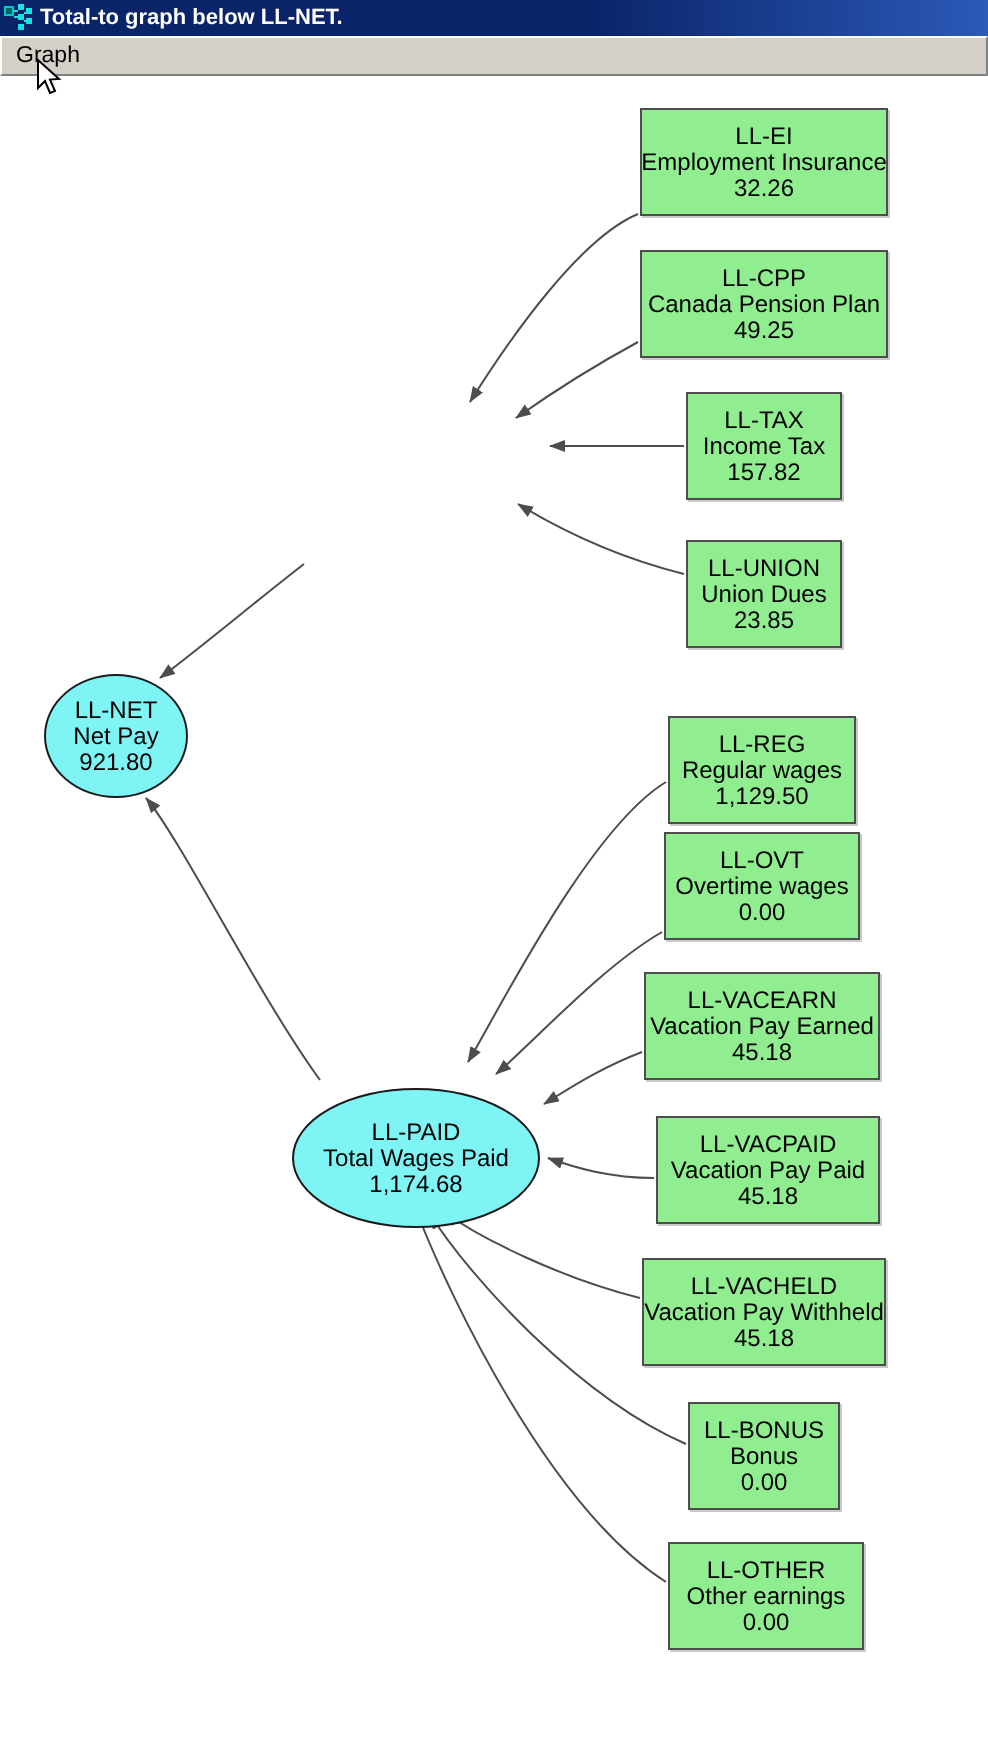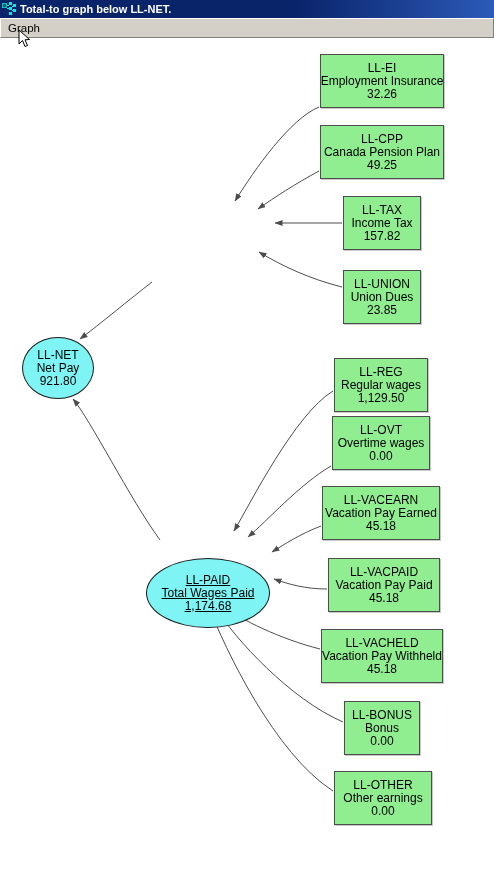--- a/index.html
+++ b/index.html
@@ -251,21 +251,21 @@
       <span class="nl">0.00</span>
     </div>
 
     <div class="node box" style="left:334px;top:732px;width:98px;height:54px;">
       <span class="nl">LL-OTHER</span>
       <span class="nl">Other earnings</span>
       <span class="nl">0.00</span>
     </div>
 
 
-    <div class="node ellipse" style="left:146px;top:519px;width:124px;height:70px;text-decoration:underline;">
+    <div class="node ellipse" style="left:146px;top:505px;width:124px;height:70px;">
       <span class="nl">LL-PAID</span>
       <span class="nl">Total Wages Paid</span>
       <span class="nl">1,174.68</span>
     </div>
 
     <div class="node ellipse" style="left:22px;top:298px;width:72px;height:62px;">
       <span class="nl">LL-NET</span>
       <span class="nl">Net Pay</span>
       <span class="nl">921.80</span>
     </div>

